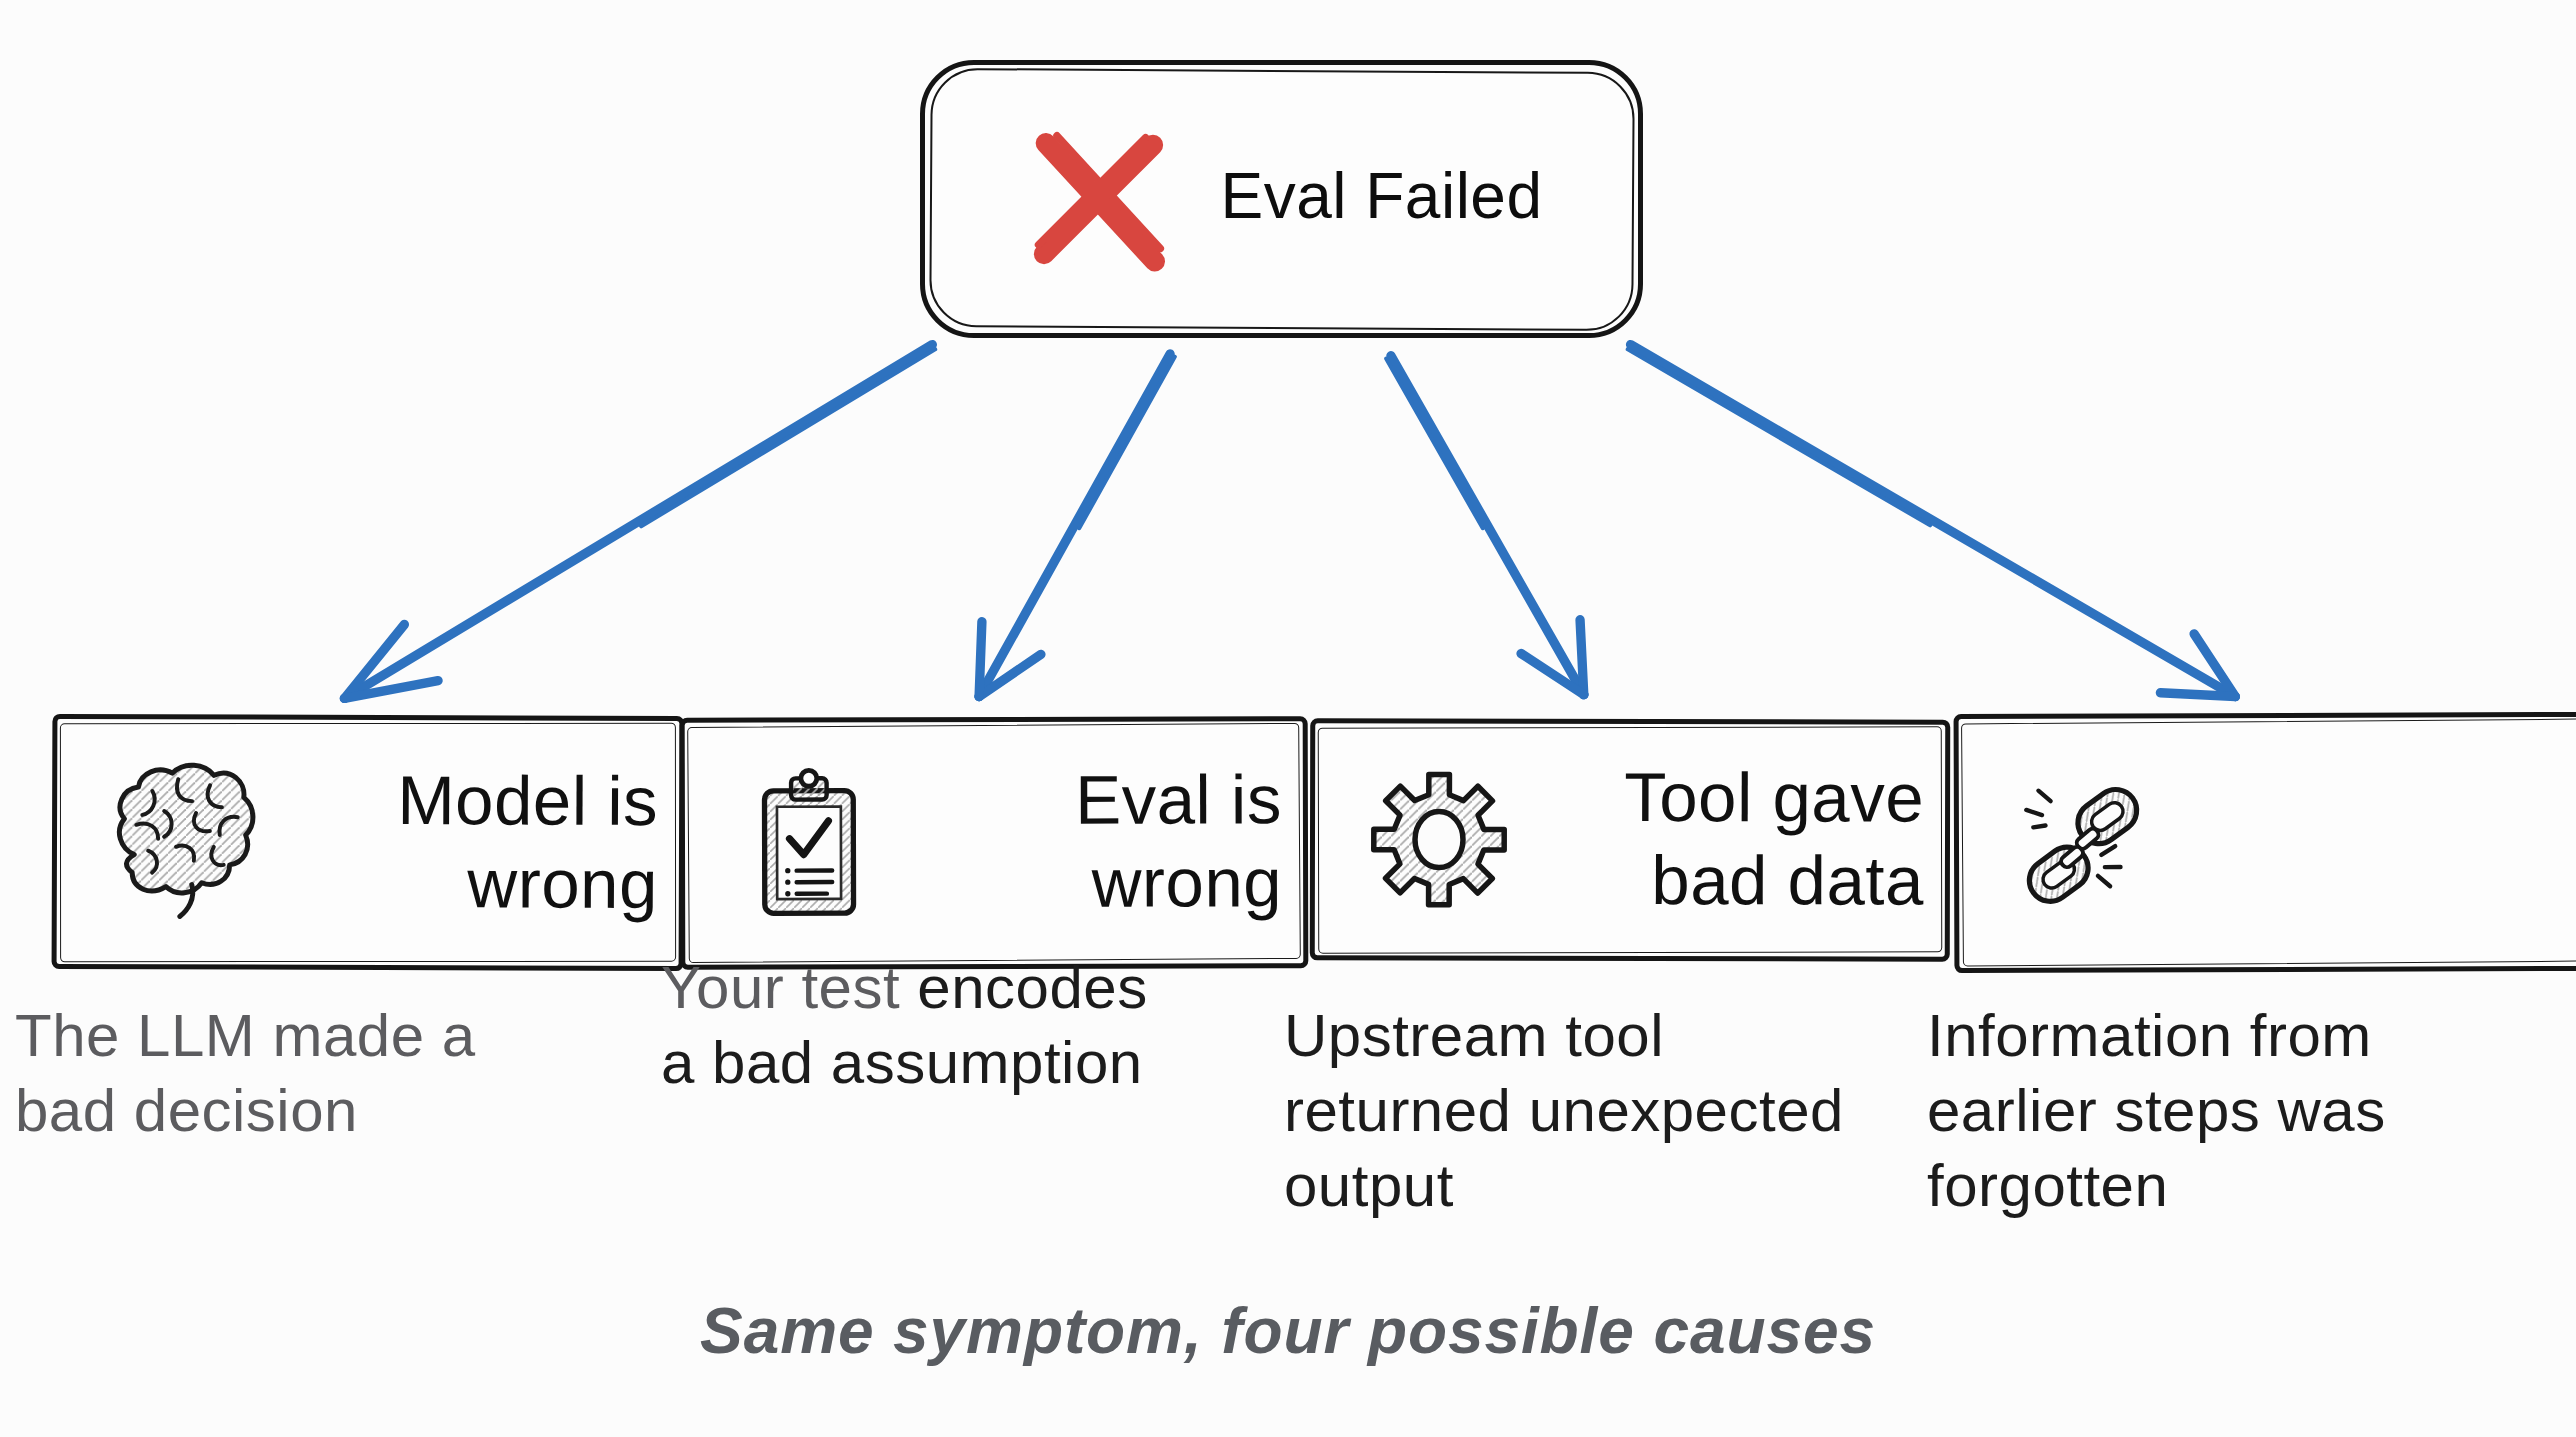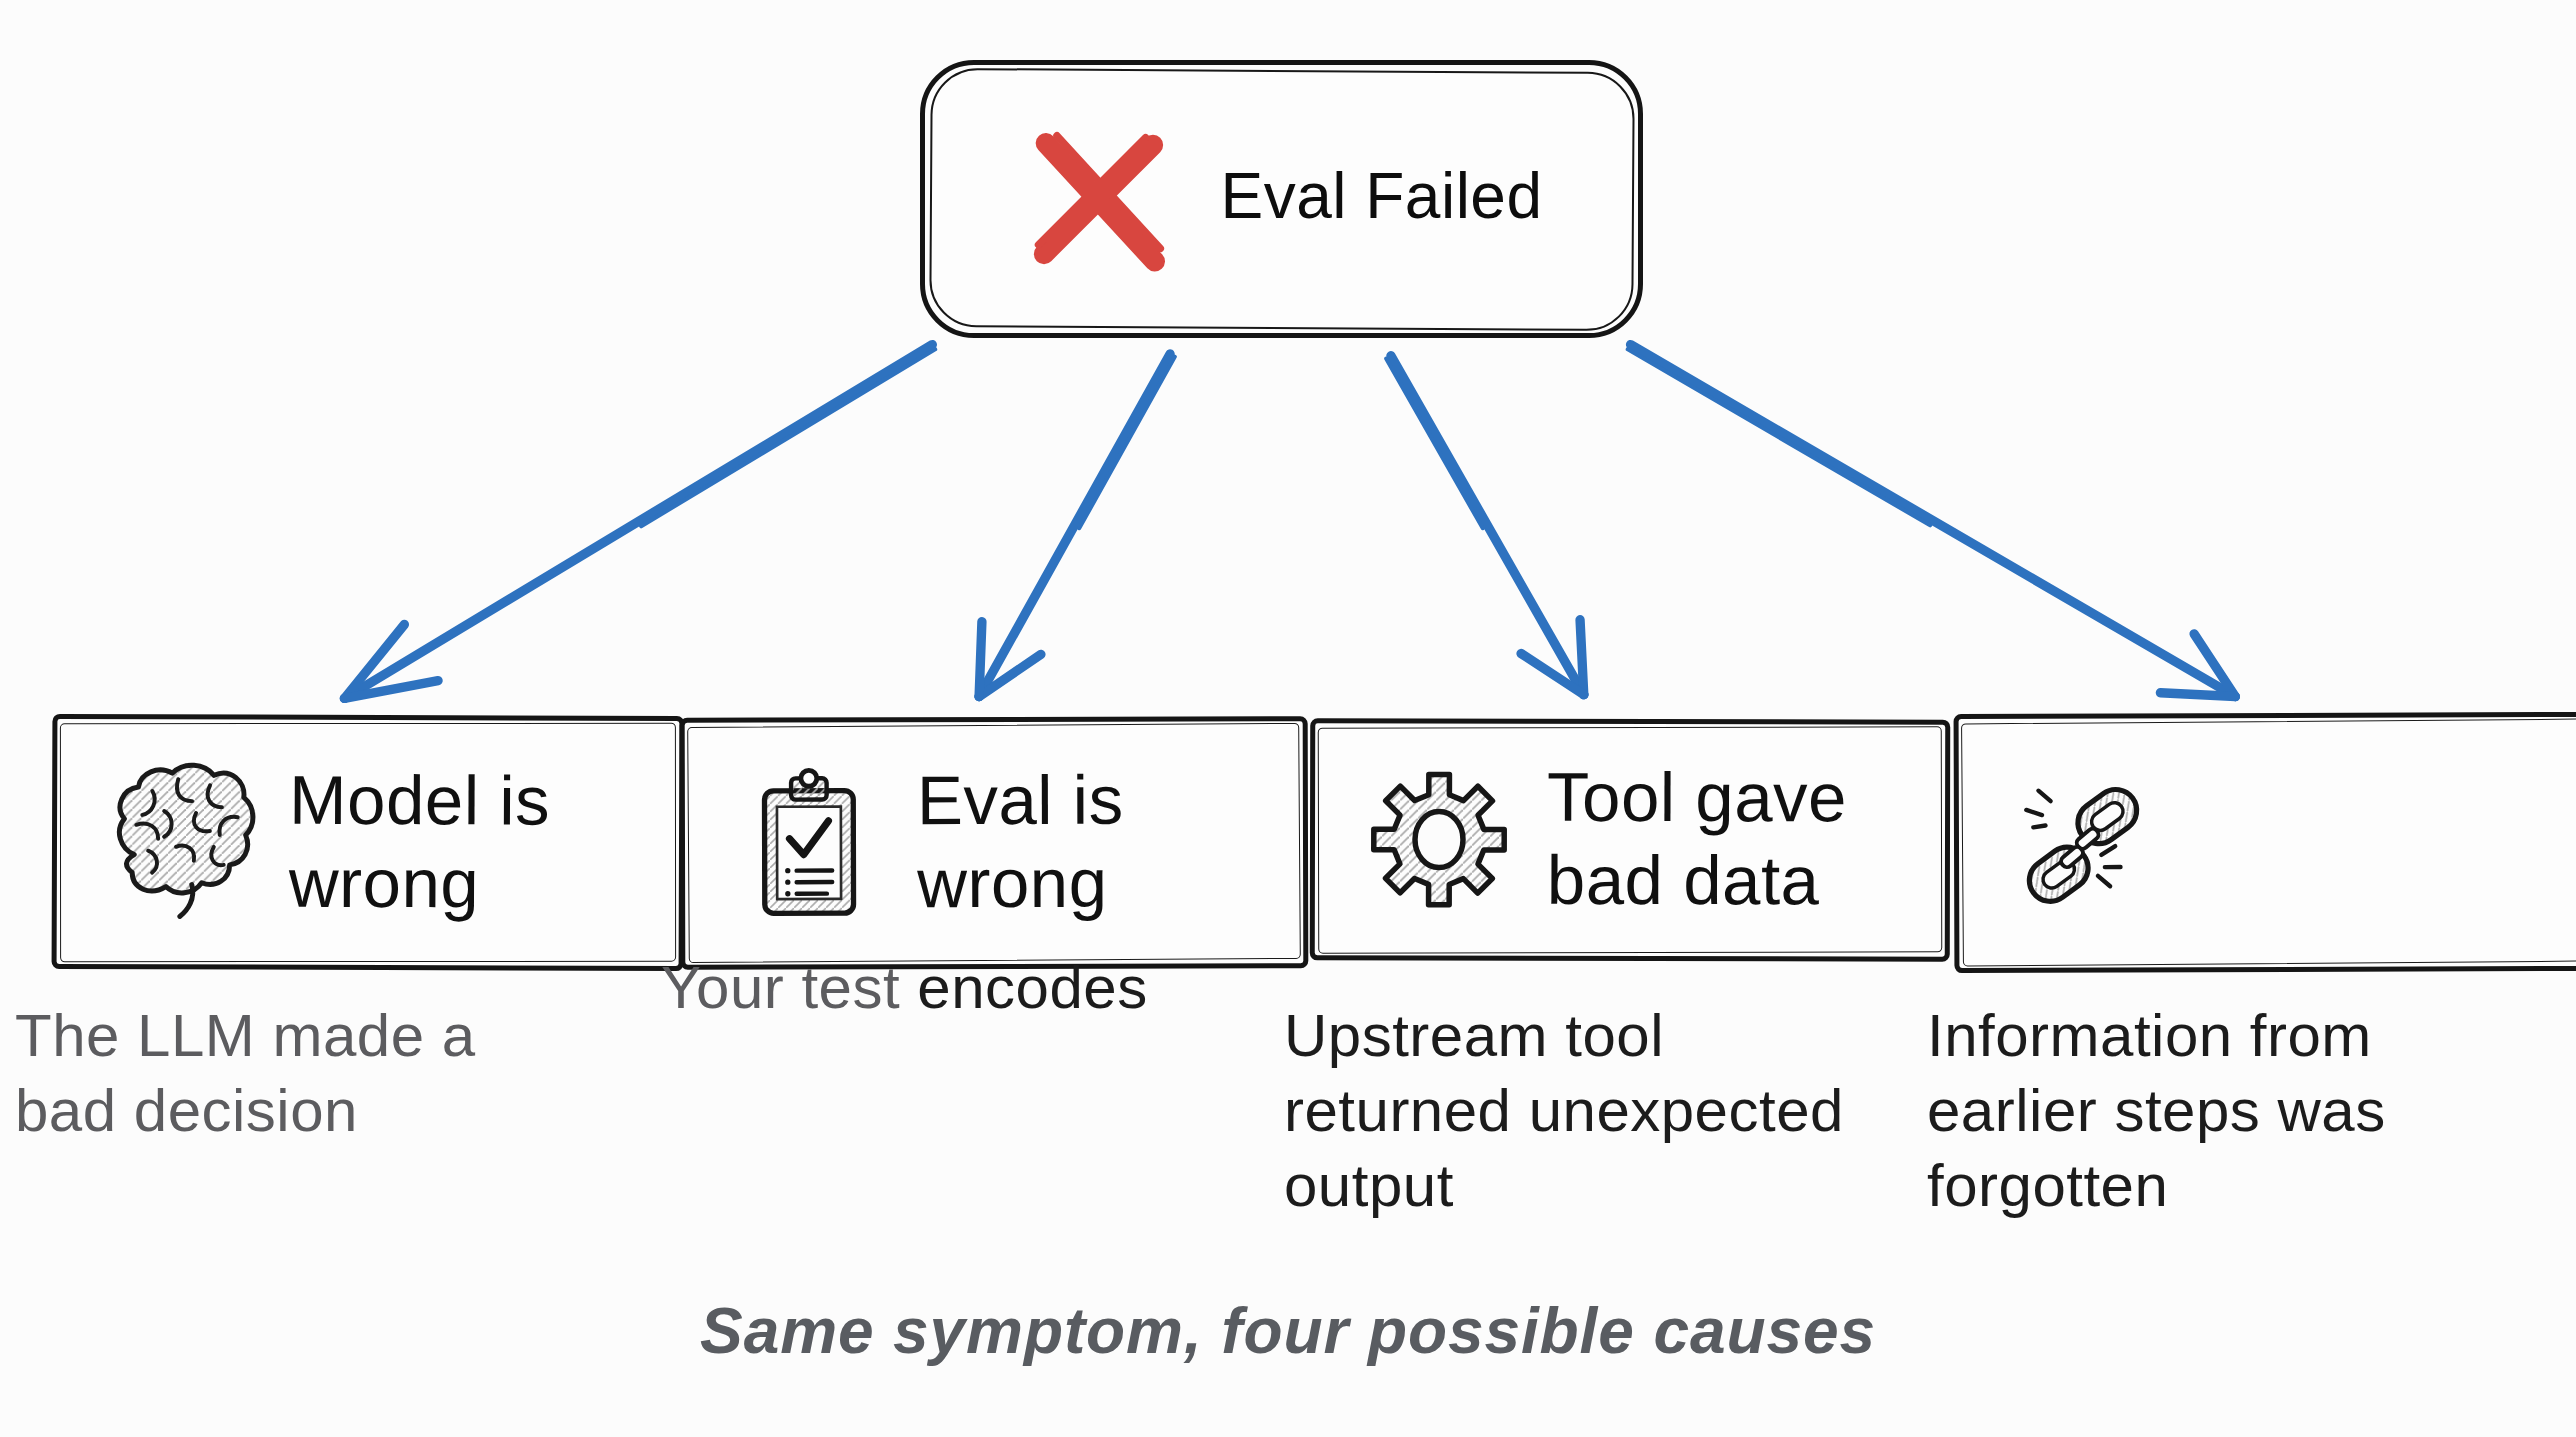--- a/index.html
+++ b/index.html
@@ -18,21 +18,21 @@
   
   .card{position:absolute;border:5.6px solid #151515;border-radius:7.5px;background:#FDFDFD;
         display:flex;align-items:center;padding:0 20.6px 0 32px;gap:17px;}
   .card::after{content:"";position:absolute;inset:2.8px;border:1.9px solid #1A1A1A;border-radius:4.7px;
                transform:rotate(-.25deg);pointer-events:none;}
   .card1{left:52px;top:715px;width:569px;height:245px;transform:rotate(.2deg);}
   .card2{left:680px;top:717px;width:565px;height:242px;transform:rotate(-.15deg);}
   .card3{left:1310px;top:719px;width:577px;height:232px;transform:rotate(.12deg);}
   .card4{left:1954px;top:713px;width:575px;height:249px;transform:rotate(-.2deg);}
   .icon-wrap{flex:0 0 auto;width:183px;display:flex;justify-content:center;align-items:center;}
-  .card-title{flex:1;text-align:left;font-size:69px;line-height:1.2;color:#101010;letter-spacing:0.5px;}
+  .card-title{flex:1;text-align:right;font-size:69px;line-height:1.2;color:#101010;letter-spacing:0.5px;}
   .tl{display:block;}
   
   .caption{position:absolute;text-align:left;font-size:60px;line-height:1.25;letter-spacing:0.5px;color:#1C1C1C;}
   .cap-line{display:block;}
   .muted{color:#5C5C5F;}
   .cap1{left:15px;top:998px;width:644px;color:#5C5C5F;}
   .cap2{left:661px;top:950px;width:603px;}
   .cap3{left:1284px;top:998px;width:629px;}
   .cap4{left:1927px;top:998px;width:629px;}
   
@@ -180,20 +180,21 @@
     </span>
   </div>
 
   <div class="caption cap1">
     <span class="cap-line">The LLM made a</span>
     <span class="cap-line">bad decision</span>
   </div>
 
   <div class="caption cap2">
     <span class="cap-line"><span class="muted">Your test </span><span>encodes</span></span>
+    <span class="cap-line">a bad assumption</span>
   </div>
 
   <div class="caption cap3">
     <span class="cap-line">Upstream tool</span>
     <span class="cap-line">returned unexpected</span>
     <span class="cap-line">output</span>
   </div>
 
   <div class="caption cap4">
     <span class="cap-line">Information from</span>

